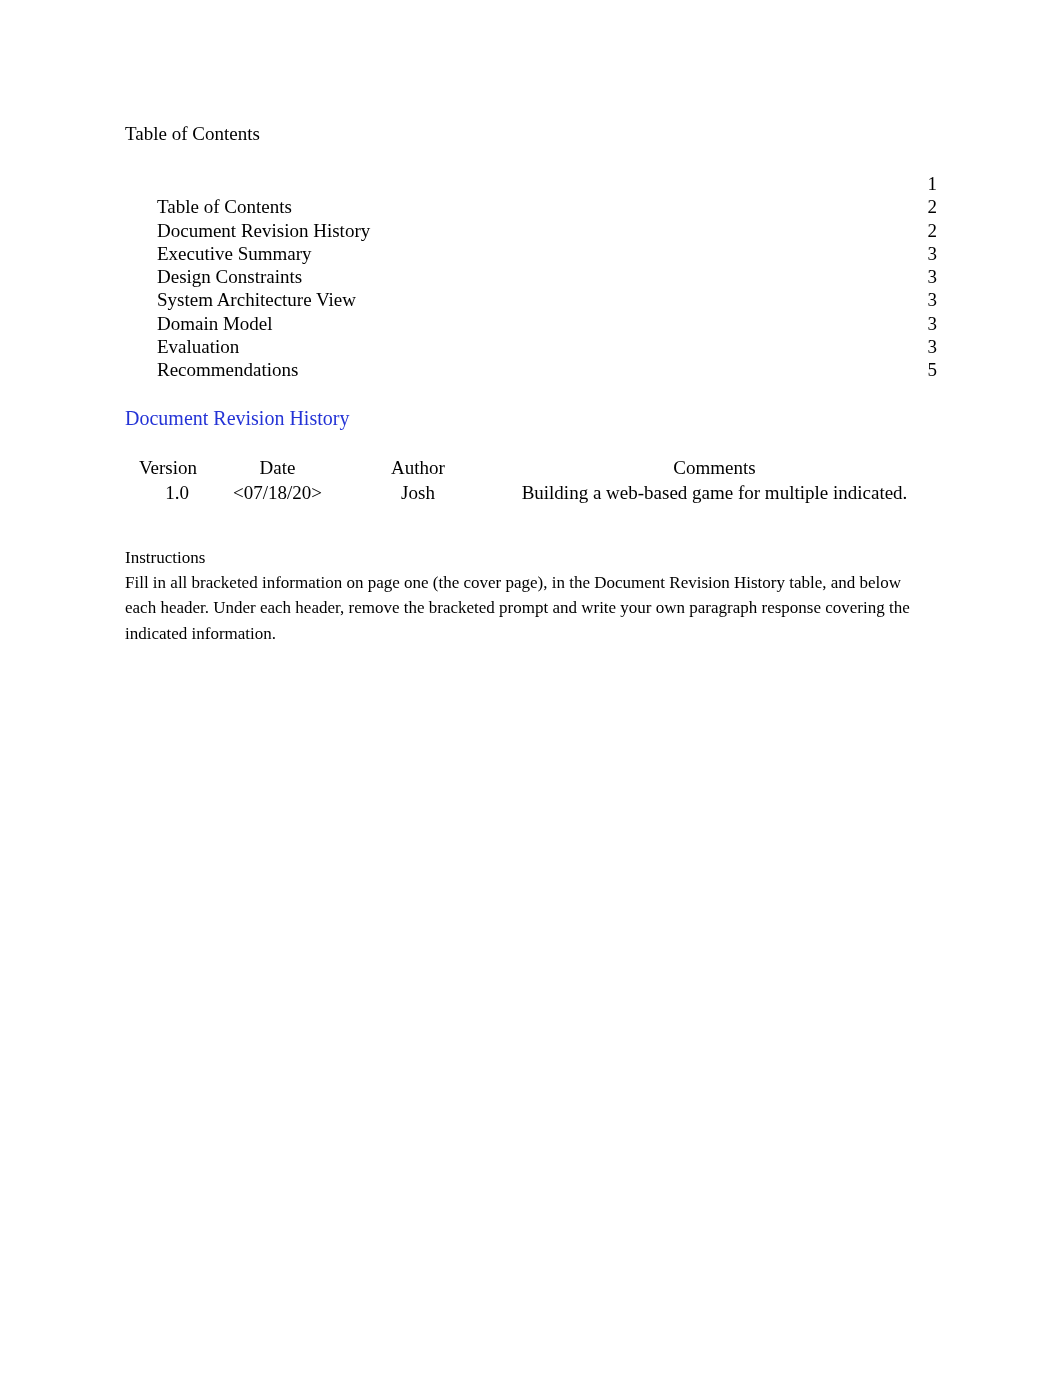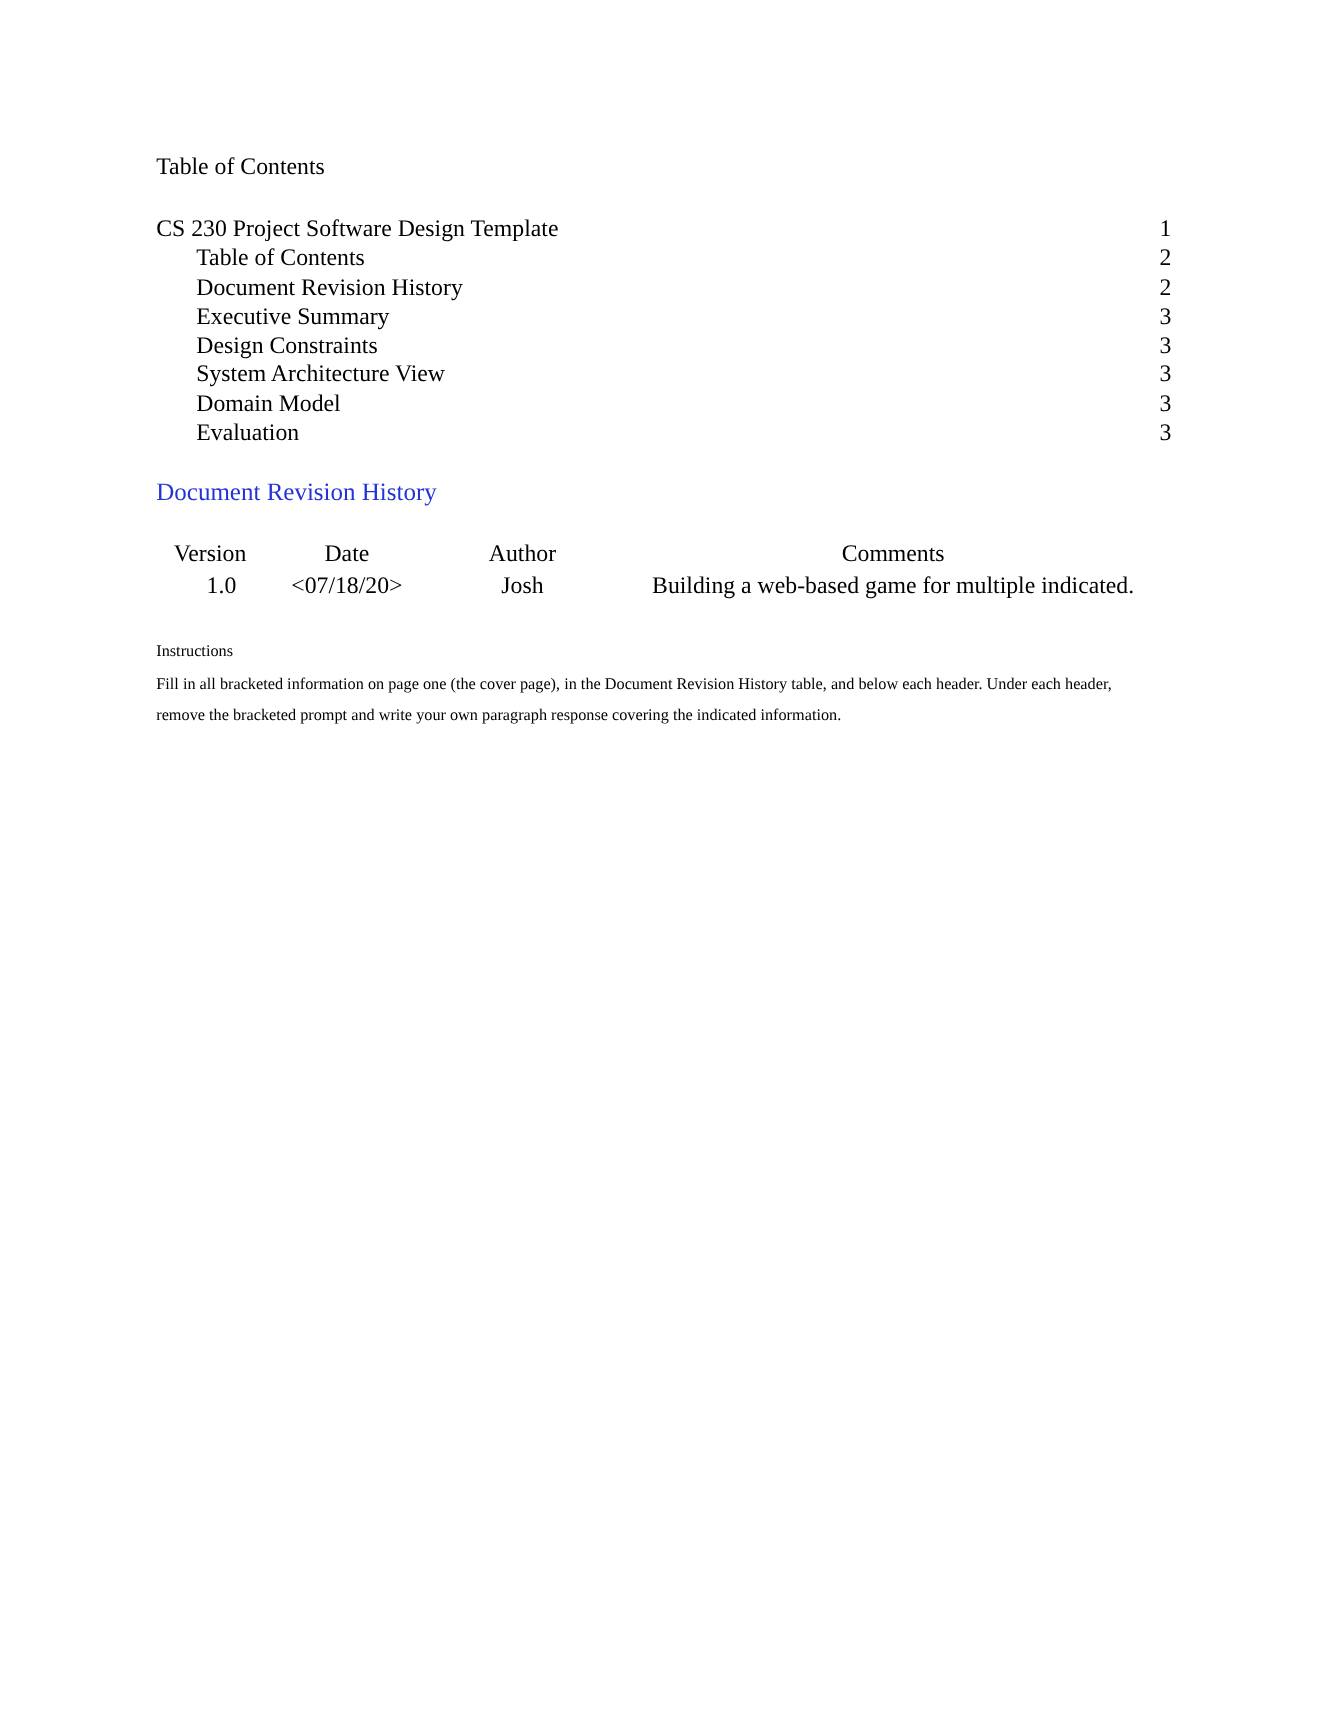--- a/index.html
+++ b/index.html
@@ -103,22 +103,22 @@
   .rev-table col.c-author  { width: 148px; }
   .rev-table col.c-comment { width: 445px; }
 
   .rev-table td.cell-version {
     text-align: right;
     padding-right: 22px;
   }
 
   
   .instructions {
-    margin-top: 27px;
-    font-size: 13px;
+    margin-top: 40px;
+    font-size: 17px;
     line-height: 25.3px;
   }
   .instructions .ins-title {
     margin: 0;
   }
   .instructions .ins-body {
     margin: 0;
     width: 790px;
   }
 
@@ -139,21 +139,20 @@
 
 <div class="page">
 
   <div class="content">
 
     <div class="toc-heading">Table of Contents</div>
 
     <ul class="toc-list">
 
       <li class="toc-row level-1">
-        <span class="toc-label">CS 230 Project Software Design Template</span>
         <span class="toc-filler"></span>
         <span class="toc-page">1</span>
       </li>
 
       <li class="toc-row level-2">
         <span class="toc-label">Table of Contents</span>
         <span class="toc-filler"></span>
         <span class="toc-page">2</span>
       </li>
 
@@ -186,20 +185,25 @@
         <span class="toc-filler"></span>
         <span class="toc-page">3</span>
       </li>
 
       <li class="toc-row level-2">
         <span class="toc-label">Evaluation</span>
         <span class="toc-filler"></span>
         <span class="toc-page">3</span>
       </li>
 
+      <li class="toc-row level-2">
+        <span class="toc-label">Recommendations</span>
+        <span class="toc-filler"></span>
+        <span class="toc-page">5</span>
+      </li>
 
     </ul>
 
     <h2 class="section-heading">Document Revision History</h2>
 
     <table class="rev-table">
       <colgroup>
         <col class="c-version">
         <col class="c-date">
         <col class="c-author">

